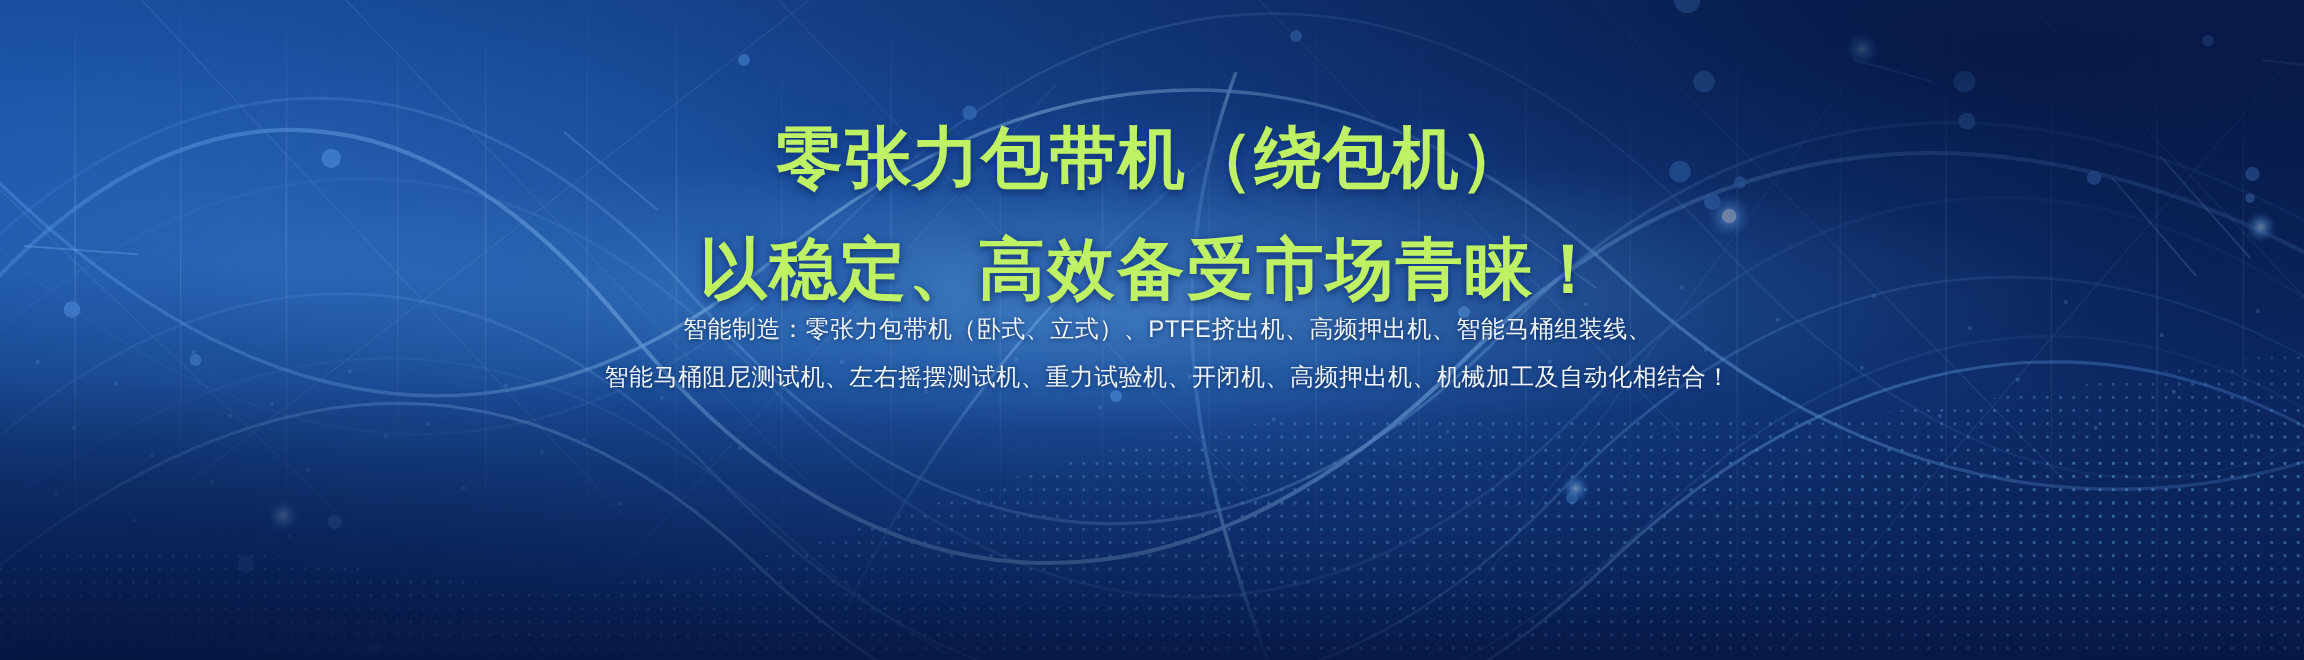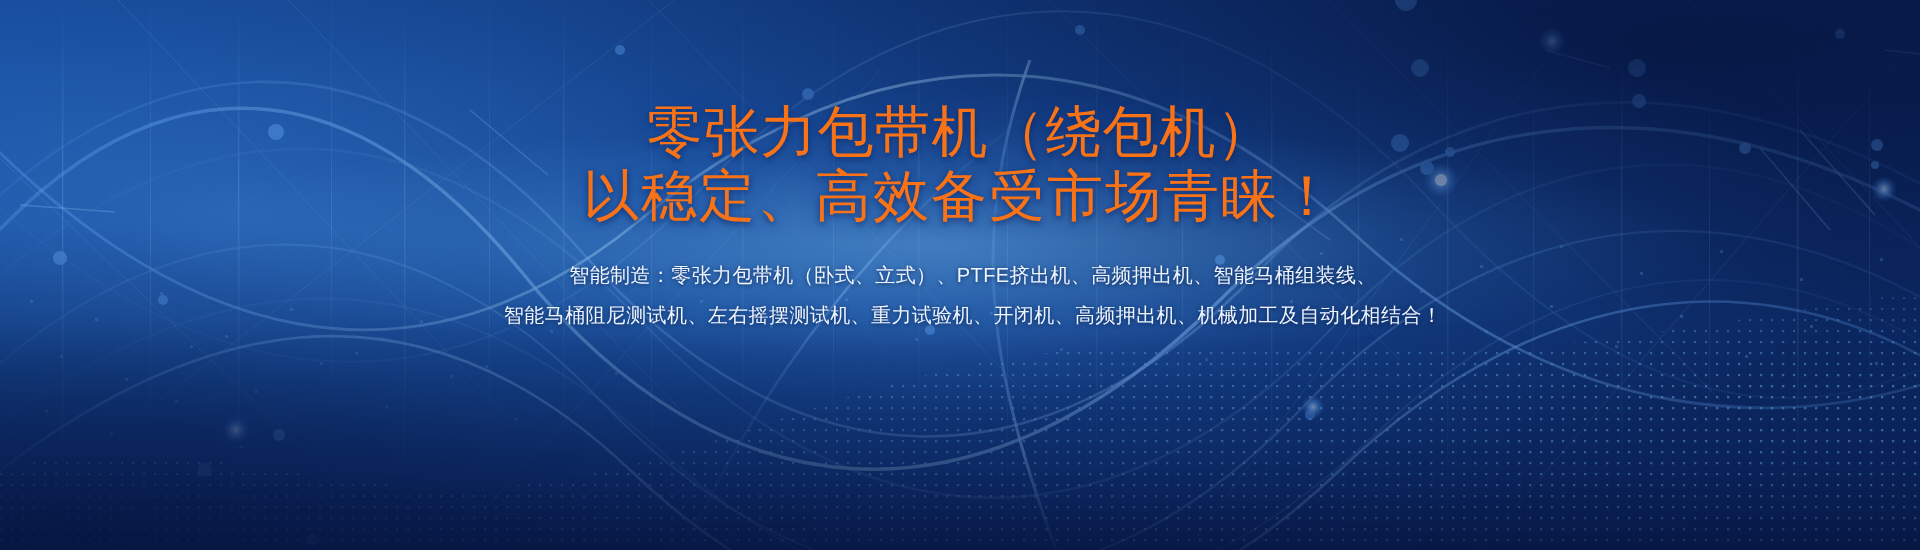--- a/index.html
+++ b/index.html
@@ -54,32 +54,32 @@
     position: absolute;
     left: 0;
     top: 0;
     width: 100%;
     text-align: center;
     z-index: 20;
   }
   .headline {
     margin: 0;
     padding: 0;
-    color: #f97316;
-    font-weight: 400;
+    color: #bef264;
+    font-weight: 700;
     font-size: 56px;
     line-height: 72px;
     letter-spacing: 1px;
     text-shadow:
       0 0 18px rgba(25,70,160,0.85),
       0 2px 6px rgba(8,30,80,0.75);
     white-space: nowrap;
   }
   .headline-1 { position: absolute; top: 96px; width: 100%; }
-  .headline-2 { position: absolute; top: 160px; width: 100%; letter-spacing: 2px; }
+  .headline-2 { position: absolute; top: 188px; width: 100%; letter-spacing: 2px; }
 
   .subline {
     position: absolute;
     width: 100%;
     margin: 13px;
     color: #eef5ff;
     font-size: 20px;
     line-height: 28px;
     letter-spacing: 0.4px;
     text-shadow: 0 1px 4px rgba(8,30,80,0.85);

